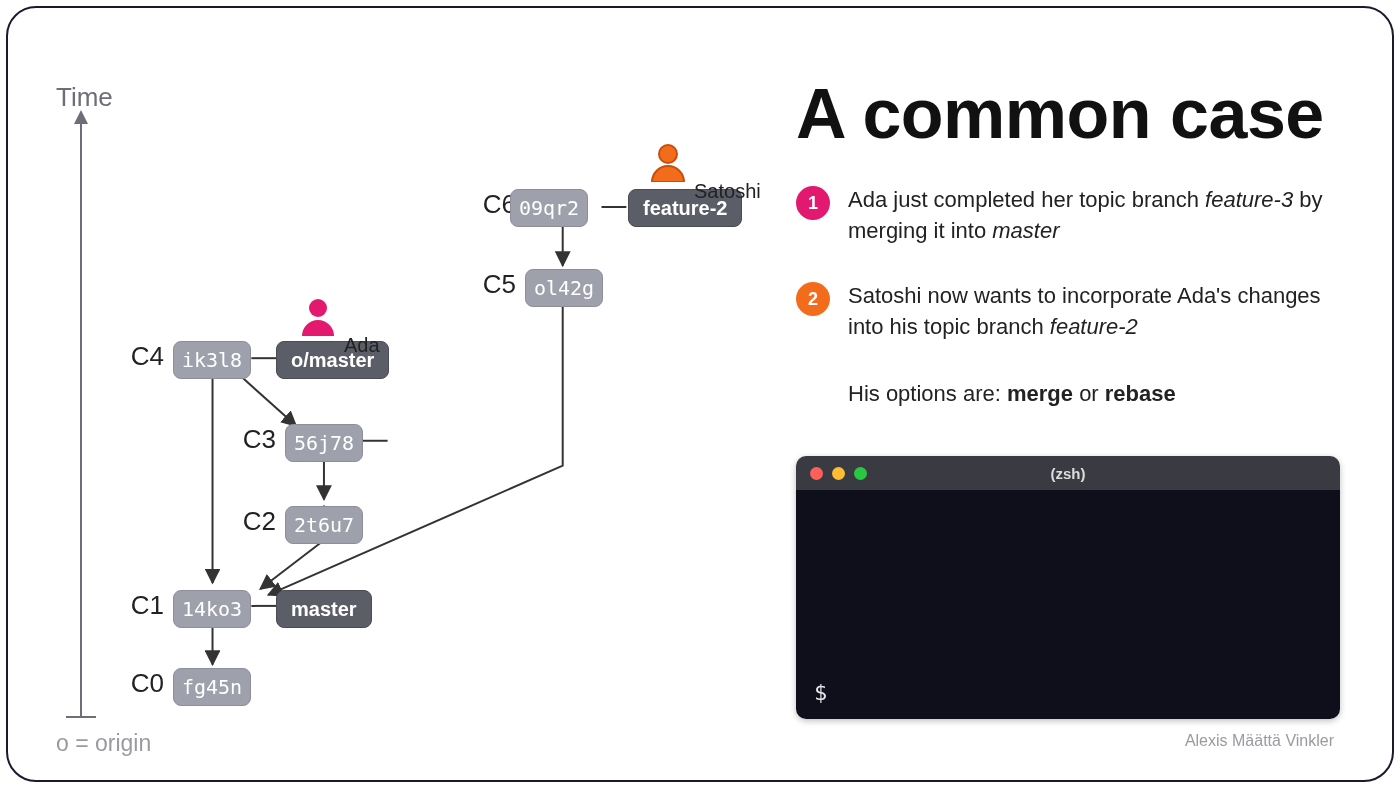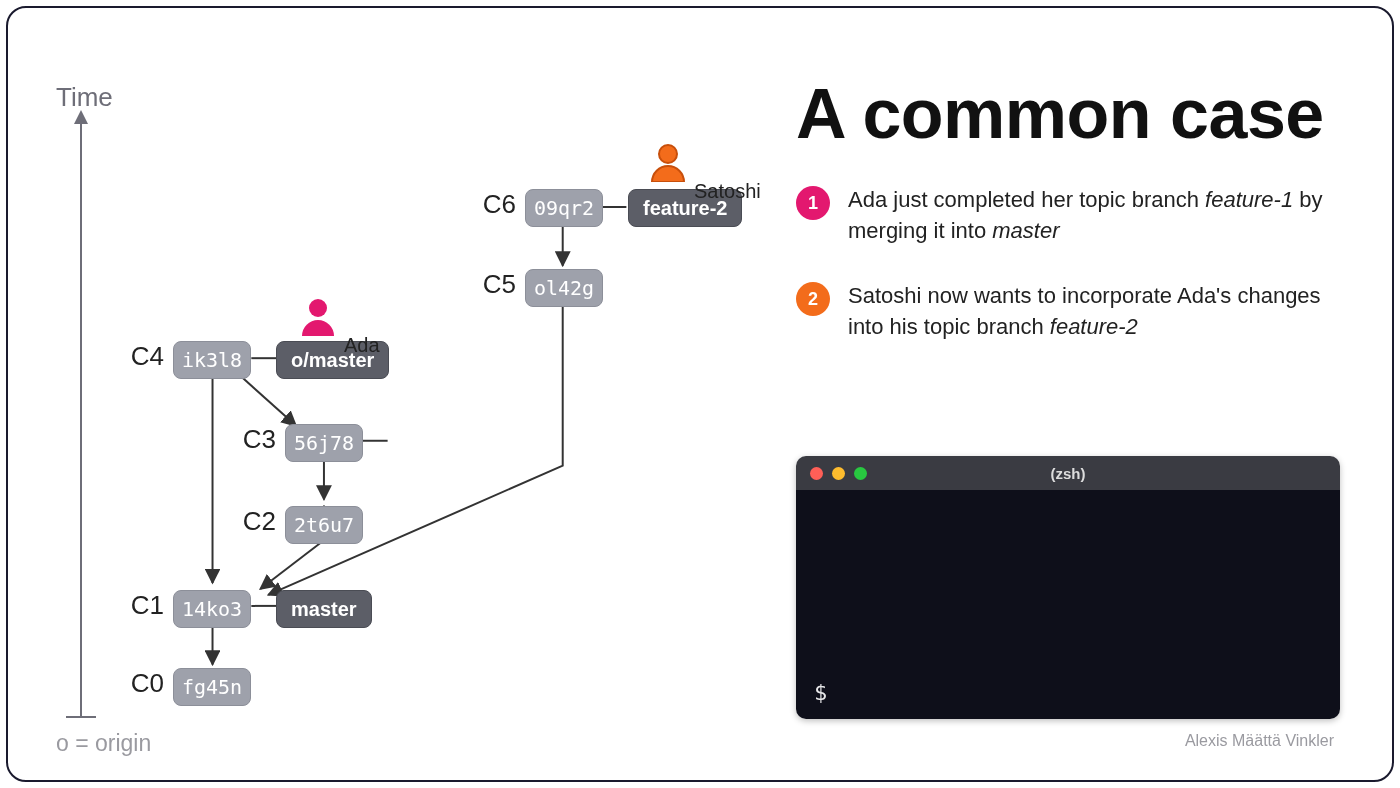--- a/index.html
+++ b/index.html
@@ -7,21 +7,21 @@
     font-family: -apple-system, BlinkMacSystemFont, "Segoe UI", Helvetica, Arial, sans-serif;
     background: #fff;
     width: 1400px;
     height: 788px;
     position: relative;
   }
   .frame {
     position: absolute;
     inset: 6px;
     border: 2.5px solid #1a1a2e;
-    border-radius: 20px;
+    border-radius: 30px;
     overflow: hidden;
   }
   .canvas { position: relative; width: 100%; height: 100%; }
 
   
   .time-label { position:absolute; left:48px; top:74px; font-size:26px; color:#6e6e78; }
   .axis-line { position:absolute; left:72px; top:108px; width:2px; height:602px; background:#6e6e78; }
   .axis-arrow {
     position:absolute; left:66px; top:102px; width:0; height:0;
     border-left:7px solid transparent; border-right:7px solid transparent; border-bottom:14px solid #6e6e78;
@@ -152,47 +152,52 @@
     <circle cx="20" cy="12" r="9" fill="#e3186f"></circle>
     <path d="M4,40 a16,16 0 0,1 32,0 z" fill="#e3186f"></path>
   </svg>
 </div>
 <div class="avatar-label" style="left:336px; top:302px">Ada</div>
 
 <div class="c-label" style="left:464px; top:261px">C5</div>
 <div class="commit" style="left:517px; top:261px">ol42g</div>
 
 <div class="c-label" style="left:464px; top:181px">C6</div>
-<div class="commit" style="left:517px; top:181px">09qr2</div>
+<div class="commit" style="left:502px; top:181px">09qr2</div>
 <div class="branch" style="left:620px; top:181px">feature-2</div>
 
 <div class="avatar" style="left:640px; top:134px">
   <svg width="40" height="40" viewBox="0 0 40 40">
     <circle cx="20" cy="12" r="9" fill="#f36c1b" stroke="#c84f0b" stroke-width="2"></circle>
     <path d="M4,40 a16,16 0 0,1 32,0 z" fill="#f36c1b" stroke="#c84f0b" stroke-width="2"></path>
   </svg>
 </div>
 <div class="avatar-label" style="left:686px; top:148px">Satoshi</div>
 
 <div class="title">A common case</div>
 
 <div class="step" style="top:176px">
   <div class="badge badge-1">1</div>
   <div class="step-text">
-    <span>Ada just completed her topic branch </span><em>feature-1</em><span> by merging it into </span><em>master</em>
+    <span>Ada just completed her topic branch </span><em>feature-3</em><span> by merging it into </span><em>master</em>
   </div>
 </div>
 
 <div class="step" style="top:272px">
   <div class="badge badge-2">2</div>
   <div class="step-text">
     <span>Satoshi now wants to incorporate Ada's changes into his topic branch </span><em>feature-2</em>
   </div>
 </div>
 
+<div class="step step3" style="top:370px; position:absolute; width:508px">
+  <div class="step-text">
+    <span>His options are: </span><b>merge</b><span> or </span><b>rebase</b>
+  </div>
+</div>
 
 <div class="term">
   <div class="term-bar">
     <div class="dots">
       <div class="dot dot-r"></div>
       <div class="dot dot-y"></div>
       <div class="dot dot-g"></div>
     </div>
     <div class="term-title">(zsh)</div>
   </div>

